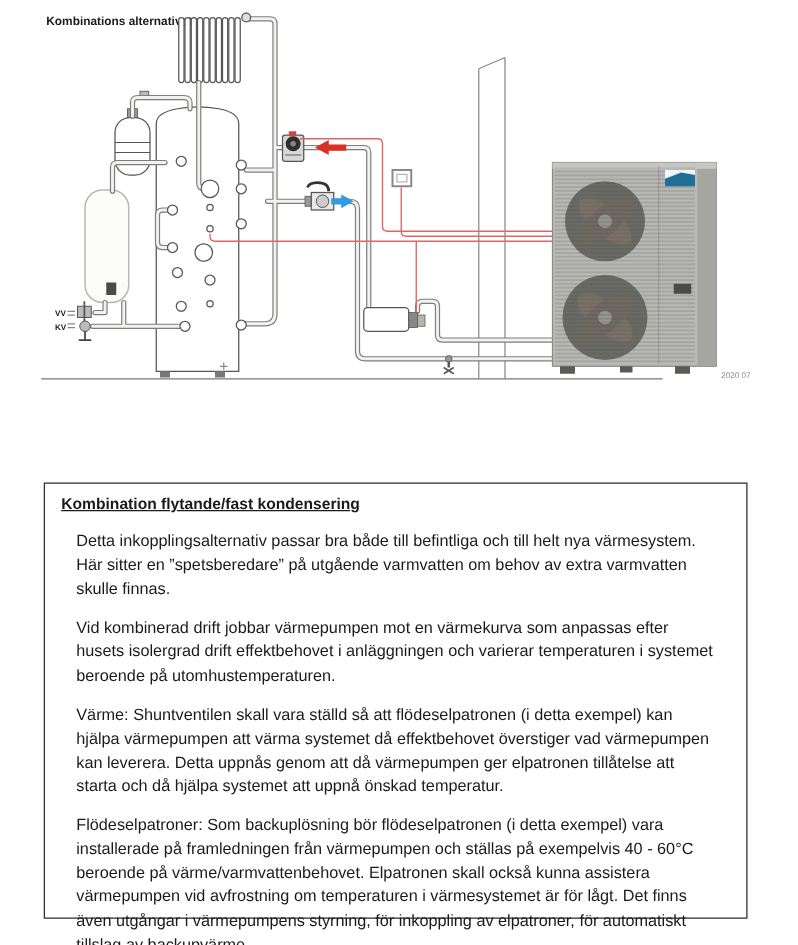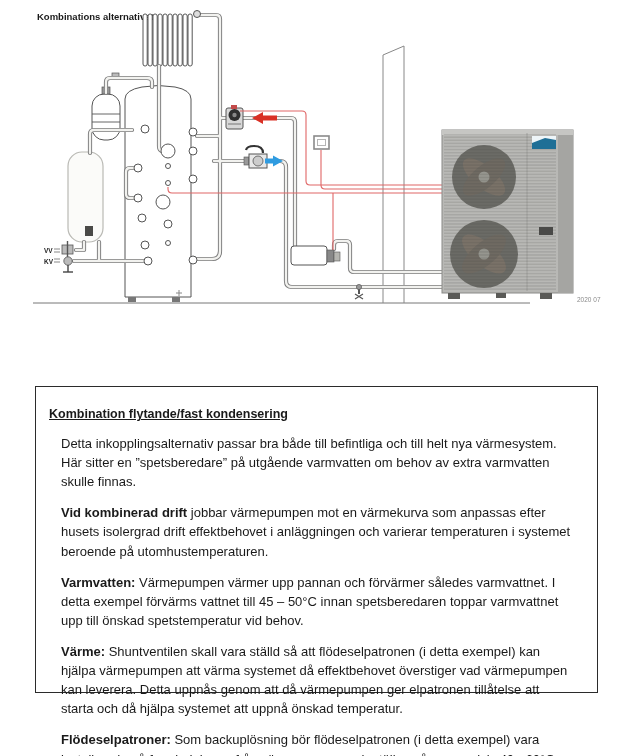--- a/index.html
+++ b/index.html
@@ -8,26 +8,26 @@
   .diagram{position:absolute;left:0;top:0;}
   .diagram-title{font:bold 9.5px "Liberation Sans",sans-serif;fill:#1a1a1a;}
   .small-label{font:bold 6.5px "Liberation Sans",sans-serif;fill:#1a1a1a;}
   .stamp{font:6.5px "Liberation Sans",sans-serif;fill:#8a8a8a;}
   .po{fill:none;stroke:#7d7d7d;stroke-width:4.2;stroke-linecap:round;stroke-linejoin:round;}
   .pi{fill:none;stroke:#f2f2ef;stroke-width:2.3;stroke-linecap:round;stroke-linejoin:round;}
   .outline{fill:#ffffff;stroke:#555;stroke-width:1;}
   .port{fill:#ffffff;stroke:#555;stroke-width:1;}
   .cable{fill:none;stroke:#e06666;stroke-width:1.1;}
   .thin{stroke:#888;stroke-width:1;fill:none;}
-  .infobox{position:absolute;left:35px;top:386px;width:563px;height:307px;
+  .infobox{position:absolute;left:35px;top:386px;width:563px;height:349px;
            border:1.6px solid #2b2b2b;background:#fff;box-sizing:border-box;
-           padding:20px 14px 0 13px;}
+           padding:9px 14px 0 13px;}
   .infobox h2{margin:0 0 13px 0;font-size:12.5px;text-decoration:underline;font-weight:bold;}
   .sec{margin:12px;font-size:13px;line-height:1.47;}
-  .sec b{font-weight:bold;}
+  .sec b{font-weight:normal;}
 </style>
 </head>
 <body>
 
 <div class="page">
 
   <svg class="diagram" width="638" height="375" viewBox="0 0 638 375">
     <defs>
       <pattern id="louv" width="6" height="3.1" patternUnits="userSpaceOnUse">
         <rect width="6" height="3.1" fill="none"></rect>
@@ -187,18 +187,17 @@
       <rect x="540" y="293" width="12" height="6" fill="#5a5a57"></rect>
     </g>
 
     <text class="stamp" x="577" y="302">2020 07</text>
   </svg>
 
   <div class="infobox">
     <h2>Kombination flytande/fast kondensering</h2>
     <p class="sec"><b></b><span>Detta inkopplingsalternativ passar bra både till befintliga och till helt nya värmesystem. Här sitter en ”spetsberedare” på utgående varmvatten om behov av extra varmvatten skulle finnas.</span></p>
     <p class="sec"><b>Vid kombinerad drift</b><span> jobbar värmepumpen mot en värmekurva som anpassas efter husets isolergrad drift effektbehovet i anläggningen och varierar temperaturen i systemet beroende på utomhustemperaturen.</span></p>
-    <p class="sec"><b>Varmvatten:</b><span> Värmepumpen värmer upp pannan och förvärmer således varmvattnet. I detta exempel förvärms vattnet till 45 – 50°C innan spetsberedaren toppar varmvattnet upp till önskad spetstemperatur vid behov.</span></p>
     <p class="sec"><b>Värme:</b><span> Shuntventilen skall vara ställd så att flödeselpatronen (i detta exempel) kan hjälpa värmepumpen att värma systemet då effektbehovet överstiger vad värmepumpen kan leverera. Detta uppnås genom att då värmepumpen ger elpatronen tillåtelse att starta och då hjälpa systemet att uppnå önskad temperatur.</span></p>
     <p class="sec"><b>Flödeselpatroner:</b><span> Som backuplösning bör flödeselpatronen (i detta exempel) vara installerade på framledningen från värmepumpen och ställas på exempelvis 40 - 60°C beroende på värme/varmvattenbehovet. Elpatronen skall också kunna assistera värmepumpen vid avfrostning om temperaturen i värmesystemet är för lågt. Det finns även utgångar i värmepumpens styrning, för inkoppling av elpatroner, för automatiskt tillslag av backupvärme.</span></p>
   </div>
 
 </div>
 
 </body></html>

